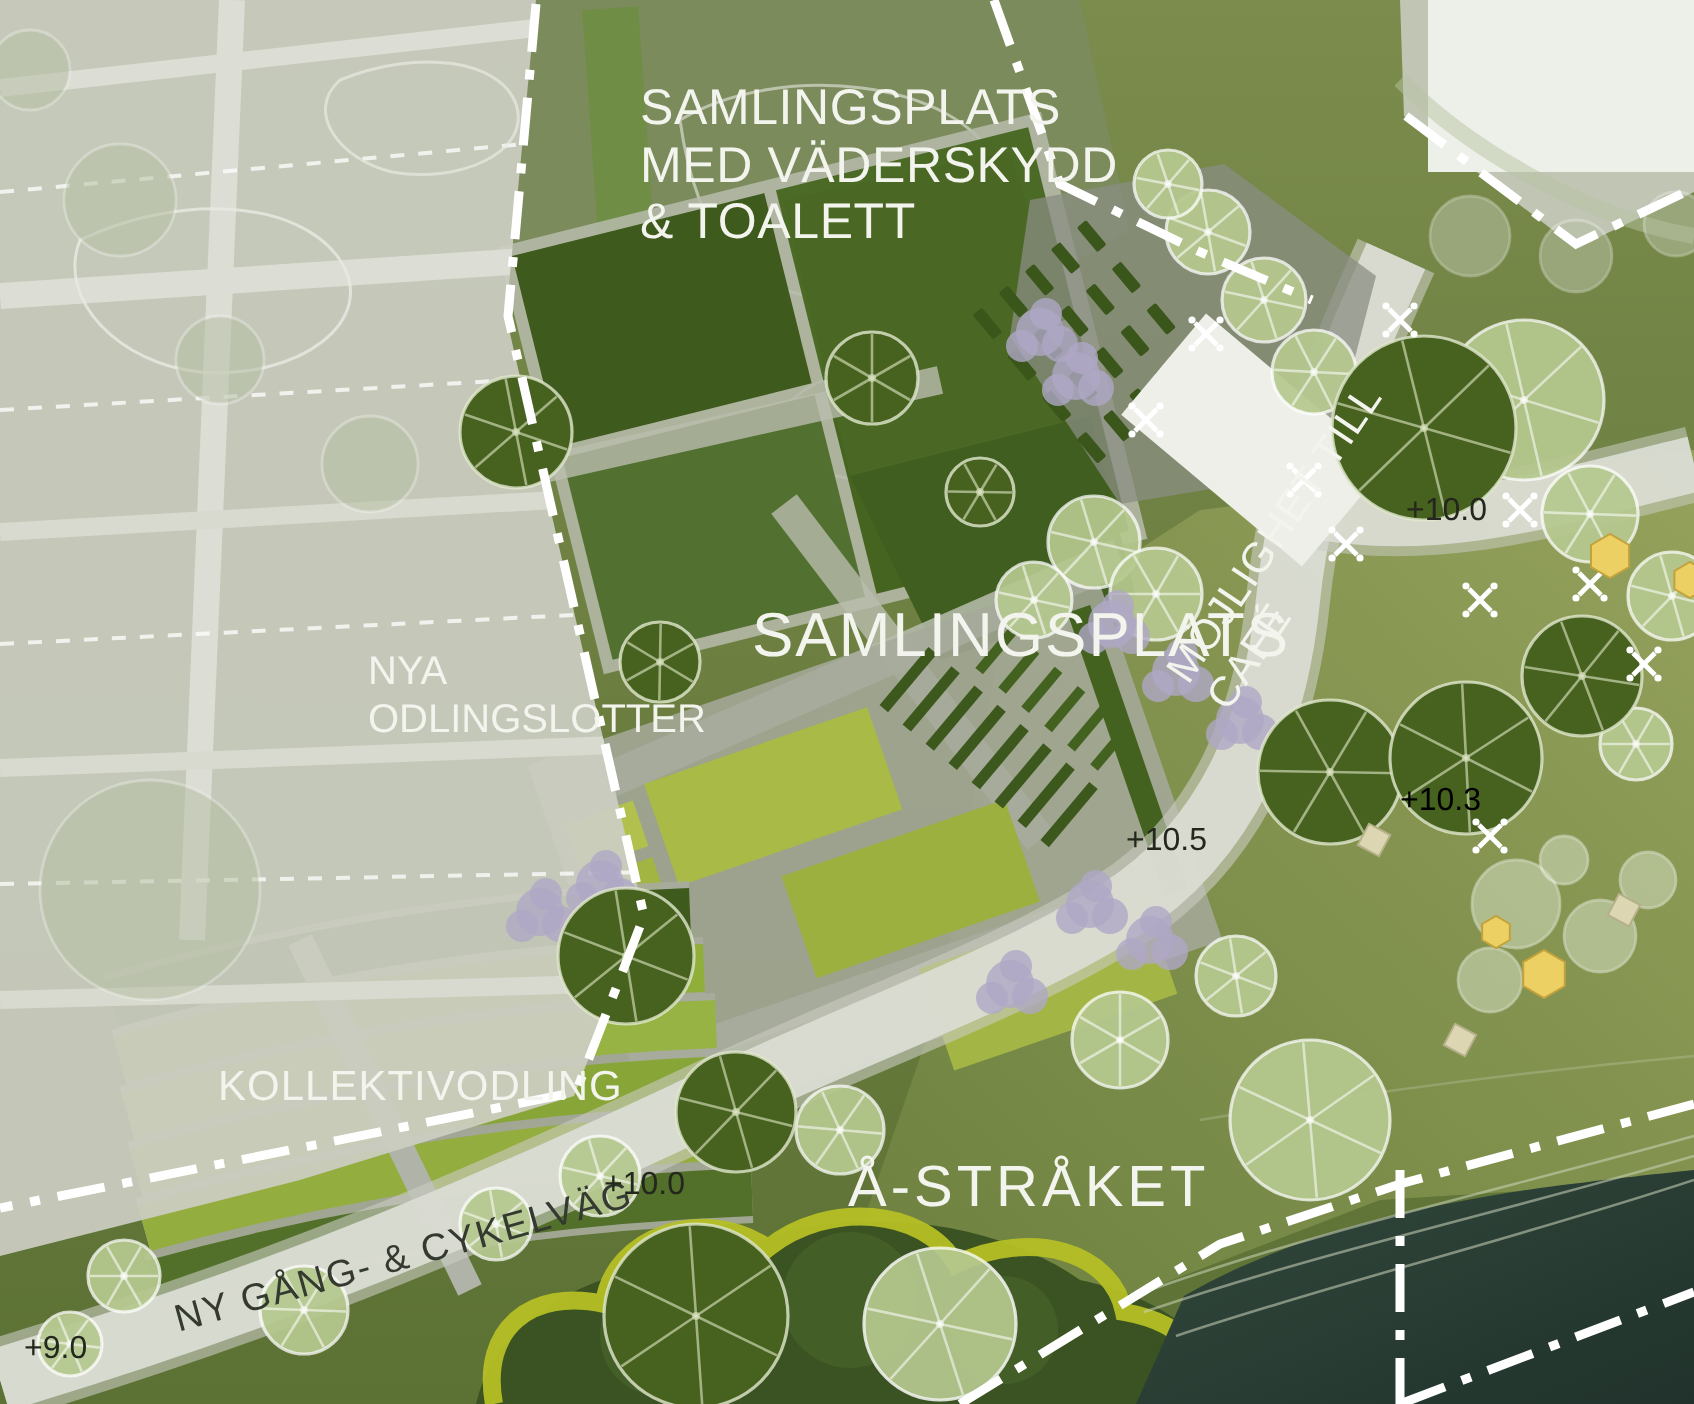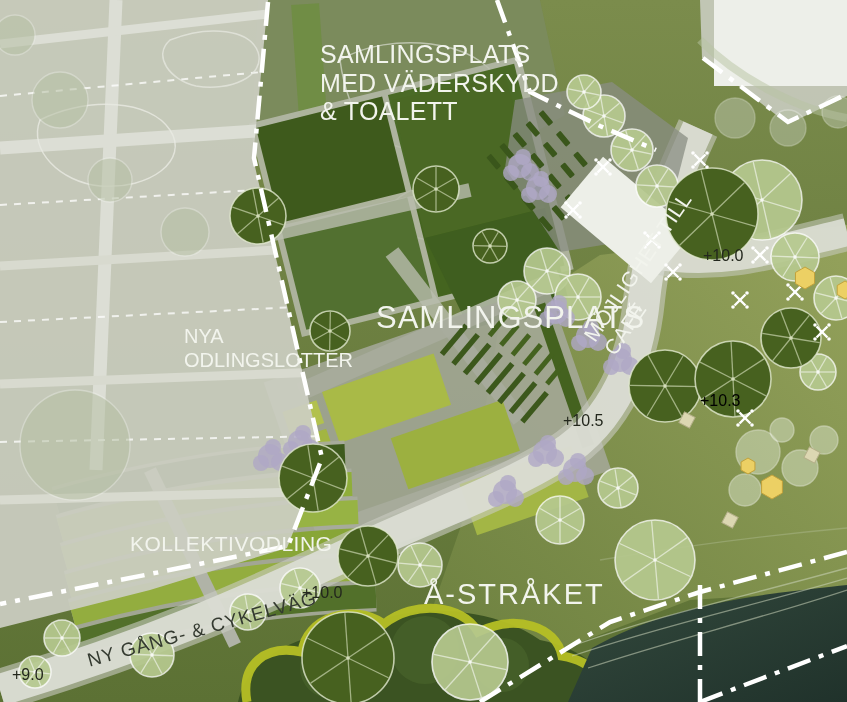--- a/index.html
+++ b/index.html
@@ -4,21 +4,21 @@
 <style>
   html,body{margin:0;padding:0;background:#444;}
   .stage{position:relative;width:847px;height:702px;overflow:hidden;background:#6e8040;
          font-family:"Liberation Sans",sans-serif;}
   .stage svg{position:absolute;left:0;top:0;}
   .label{position:absolute;color:#f2f4ed;white-space:pre-line;font-weight:400;
          font-family:"Liberation Sans",sans-serif;pointer-events:none;}
   #lbl-samlingsplats{left:320px;top:40px;font-size:25px;line-height:1.14;letter-spacing:.3px;}
   #lbl-odlingsparken{left:376px;top:300px;font-size:31px;letter-spacing:1px;}
   #lbl-nya{left:184px;top:324px;font-size:20px;line-height:1.22;}
-  #lbl-kollektiv{left:130px;top:532px;font-size:21px;letter-spacing:.5px;}
+  #lbl-kollektiv{left:109px;top:532px;font-size:21px;letter-spacing:.5px;}
   #lbl-astraket{left:395px;top:578px;font-size:29px;letter-spacing:2px;margin-left:29px;}
   #lbl-mojlighet{left:648px;top:274px;font-size:21px;line-height:1.15;letter-spacing:.5px;
                  transform:translate(-50%,-50%) rotate(-56deg);}
   #lbl-cykelvag{left:88px;top:650px;font-size:19px;color:#343a30;letter-spacing:1px;
                 transform:rotate(-15.5deg);transform-origin:0 50%;}
   .elev{position:absolute;font-size:16px;font-family:"Liberation Sans",sans-serif;pointer-events:none;}
   .tone-dark{color:#23271d;}
   .tone-light{color:#000000;}
 </style>
 </head>

